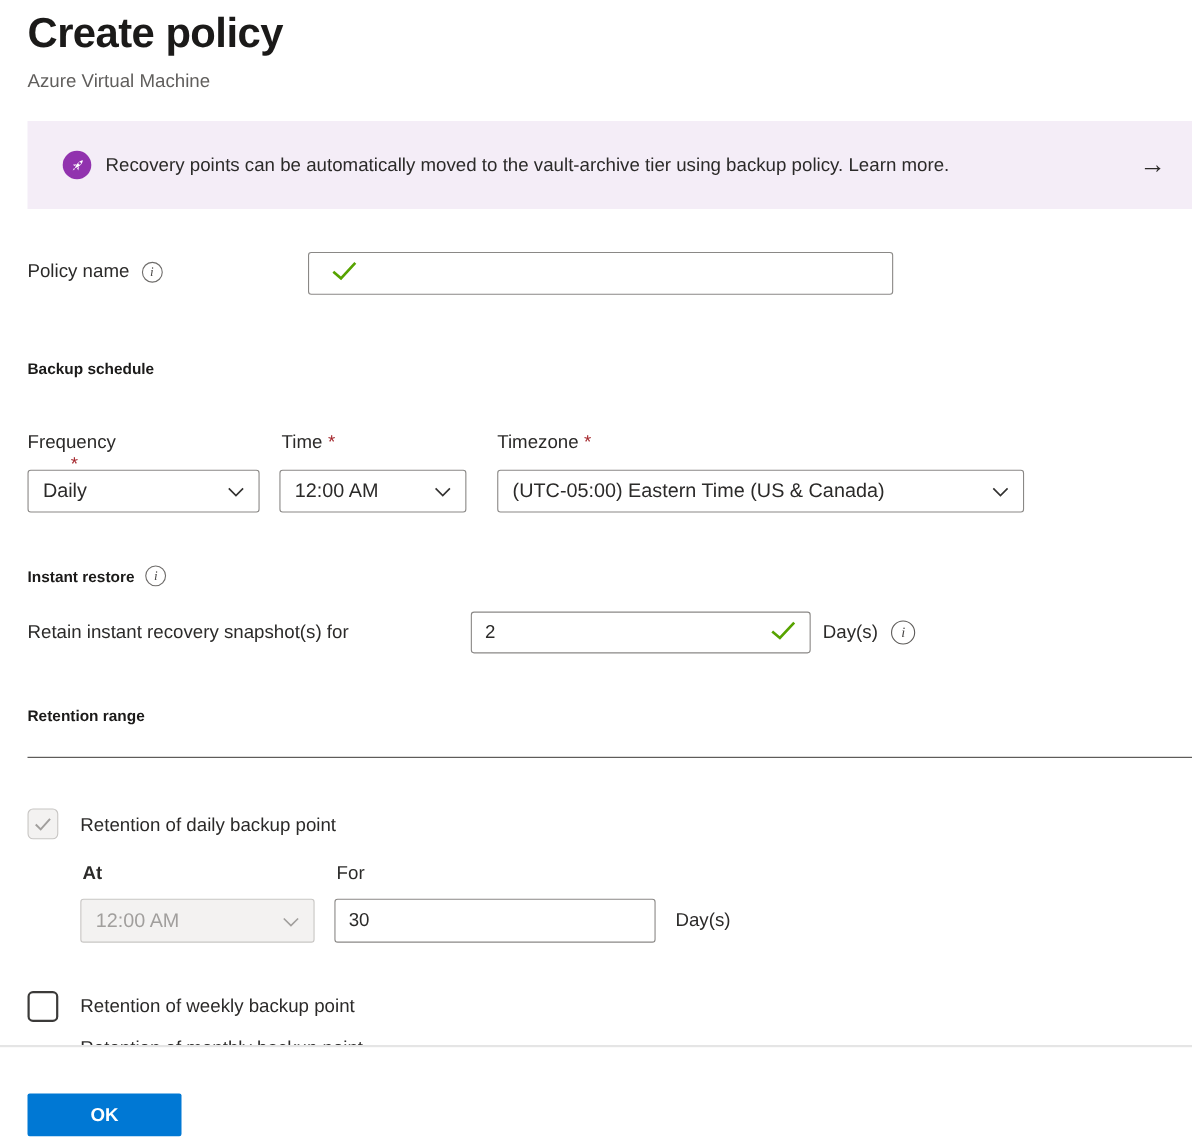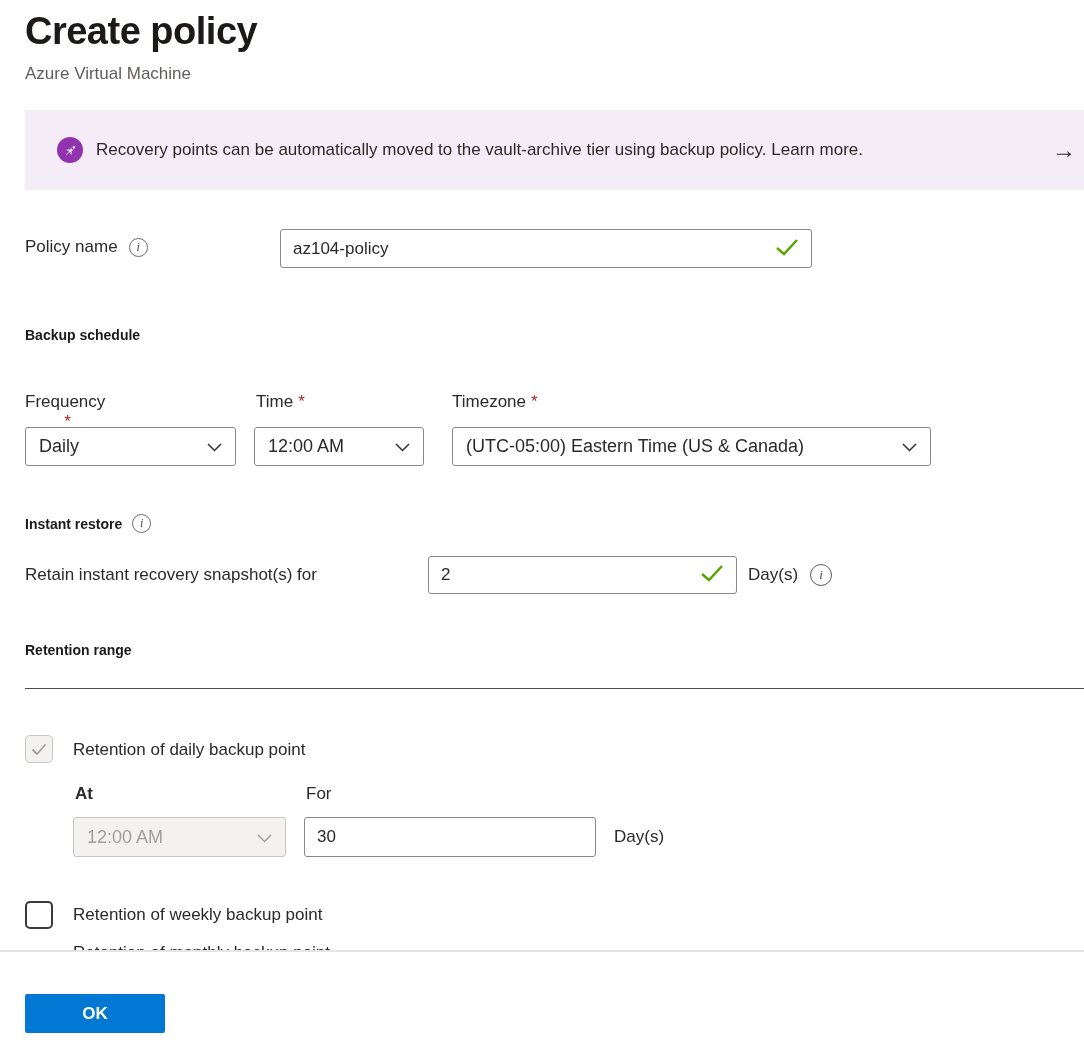--- a/index.html
+++ b/index.html
@@ -5,21 +5,21 @@
   * { box-sizing: border-box; margin: 0; padding: 0; }
   html,body { width:1084px; height:1040px; background:#fff; overflow:hidden;
     font-family:"Liberation Sans", sans-serif; color:#2b2a29; }
   .page { position:relative; width:896px; height:1040px; background:#fff; }
 
   .page-title { position:absolute; left:25px; top:10px; font-size:38px; font-weight:700;
     color:#1b1a19; letter-spacing:-0.5px; }
   .page-subtitle { position:absolute; left:25px; top:64px; font-size:17px; color:#605e5c; }
 
   .banner { position:absolute; left:25px; top:110px; width:1059px; height:80px;
-    background:#f4edf7; display:flex; align-items:center; padding:0 8px 0 32px; }
+    background:#f4edf7; display:flex; align-items:center; padding:0 24px 0 32px; }
   .banner-icon { width:26px; height:26px; border-radius:50%; background:#9132ae;
     display:flex; align-items:center; justify-content:center; flex:0 0 auto; }
   .banner-text { margin-left:13px; font-size:17px; color:#2b2a29; }
   .banner-link { color:#2b2a29; text-decoration:none; cursor:pointer; }
   .banner-arrow { margin-left:auto; font-size:24px; color:#2b2a29; cursor:pointer; line-height:1; }
 
   .info-icon { display:inline-flex; align-items:center; justify-content:center;
     width:19px; height:19px; border:1px solid #6e6c6a; border-radius:50%;
     font-size:12px; color:#494746; font-family:"Liberation Serif", serif; font-style:italic;
     flex:0 0 auto; cursor:default; }
@@ -81,21 +81,20 @@
       <a class="banner-link">Learn more.</a>
     </span>
     <span class="banner-arrow">→</span>
   </div>
 
   <div class="flex-row" style="left:25px; top:237px; gap:11px;">
     <span class="field-label">Policy name</span>
     <span class="info-icon">i</span>
   </div>
   <div class="textbox" style="left:280px; top:229px; width:532px; height:39px;">
-    <input type="text" value="az104-policy" style="">
     <span class="check">
       <svg width="24" height="18" viewBox="0 0 24 18">
           <path d="M2 10 L9 16 L22 2" fill="none" stroke="#57a300" stroke-width="2.4"></path>
         </svg>
     </span>
   </div>
 
   <div class="section-heading" style="left:25px; top:327px;">Backup schedule</div>
 
   <div class="flex-row" style="left:25px; top:392px;flex-direction:column;">

